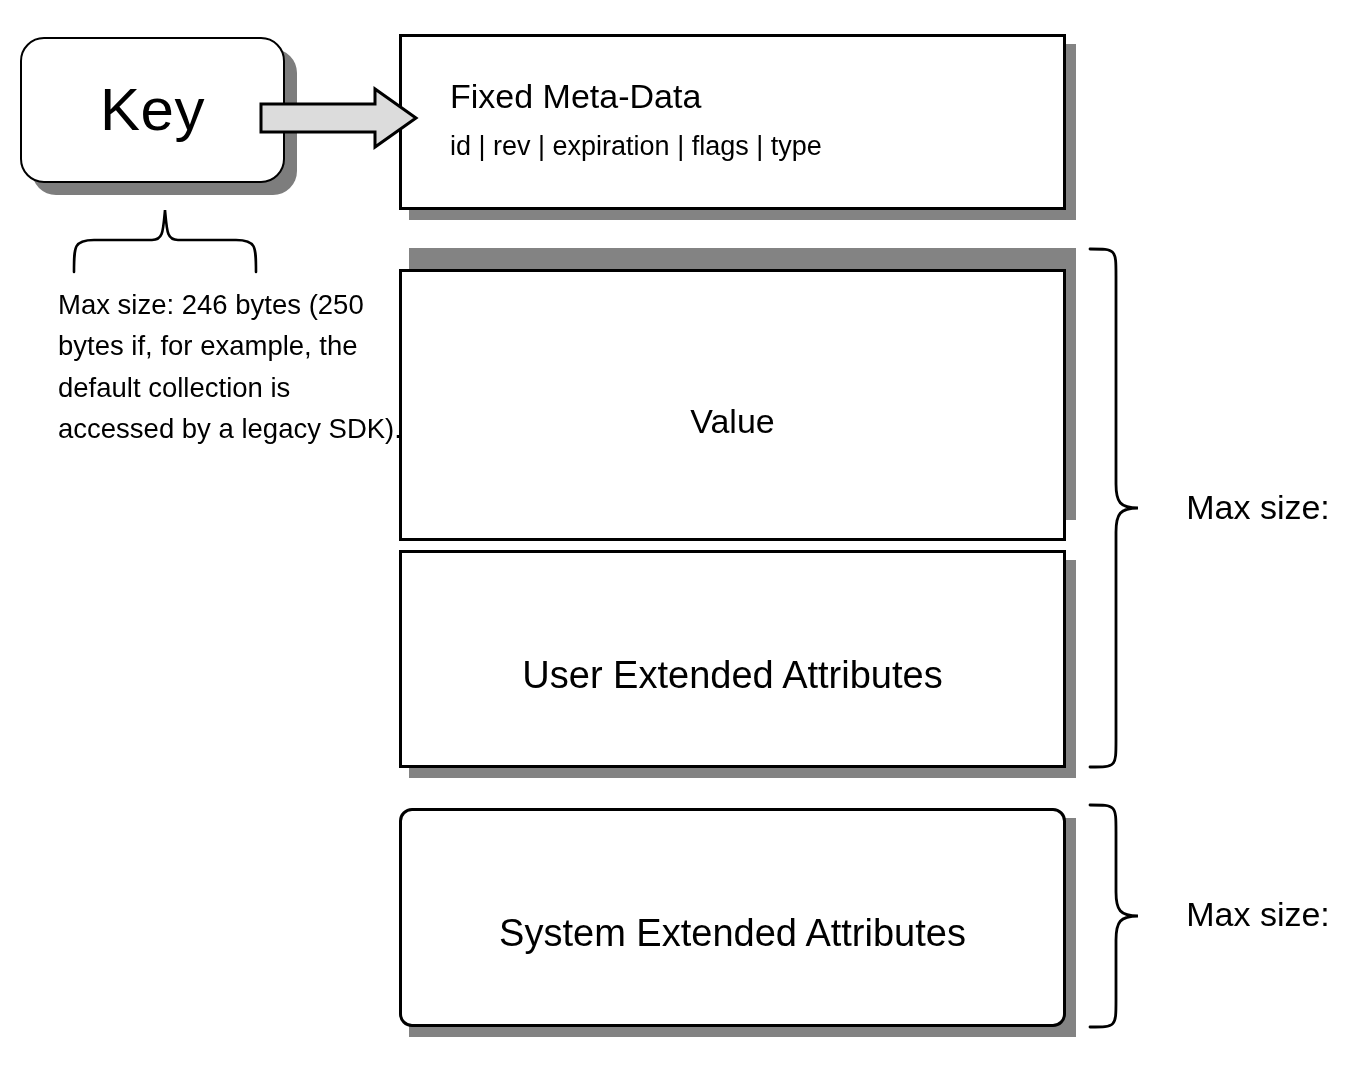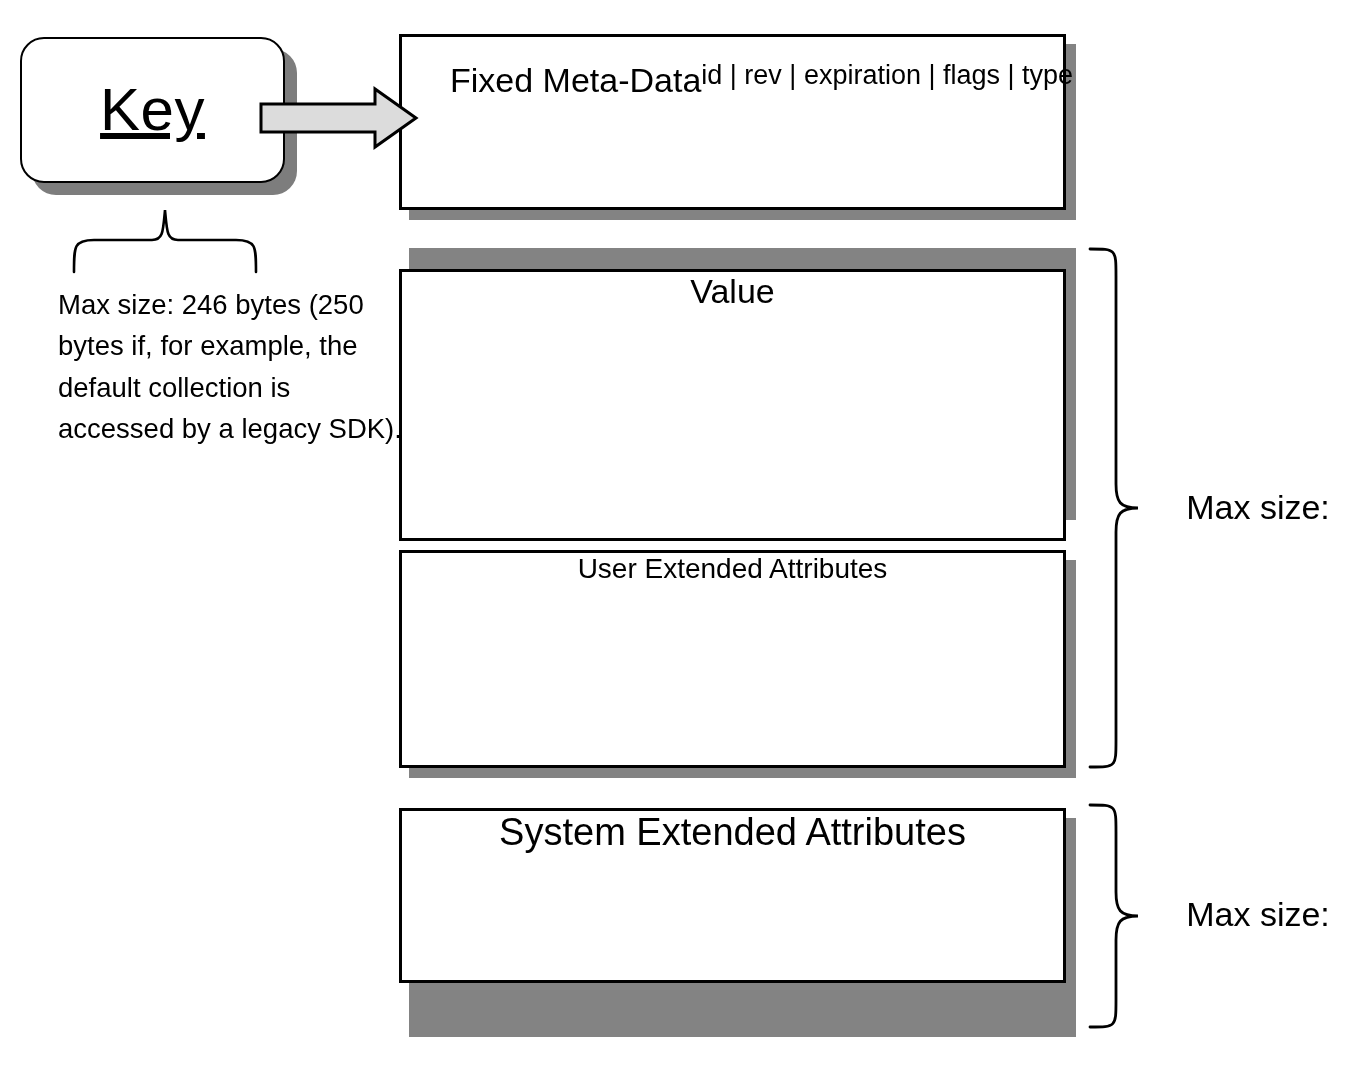--- a/index.html
+++ b/index.html
@@ -29,21 +29,20 @@
     width: 265px;
     height: 146px;
     box-sizing: border-box;
     border: 2.5px solid #000000;
     border-radius: 24px;
     background: #ffffff;
     display: flex;
     align-items: center;
     justify-content: center;
     z-index: 5;
-    text-decoration: underline;
   }
   #key-shadow {
     left: 32px;
     top: 49px;
     width: 265px;
     height: 146px;
     border-radius: 24px;
     background: #7d7d7d;
     z-index: 2;
   }
@@ -70,24 +69,25 @@
     background: #ffffff;
     z-index: 5;
   }
   .rect-shadow {
     background: #838383;
     z-index: 2;
   }
   .box-body {
     position: absolute;
     left: 0;
-    top: 0;
+    top: 16px;
     width: 100%;
     height: 100%;
     display: flex;
+    flex-direction: column;
     justify-content: center;
   }
 
   
   #meta-box { left: 399px; top: 34px; width: 667px; height: 176px; }
   #meta-shadow { left: 409px; top: 44px; width: 667px; height: 176px; }
   #meta-inner {
     padding-left: 48px;
     justify-content: flex-start;
     padding-top: 22px;
@@ -103,24 +103,24 @@
   }
 
   
   #value-box { left: 399px; top: 238px; width: 667px; height: 272px; margin-top: 31px; }
   #value-shadow { left: 409px; top: 248px; width: 667px; height: 272px; }
   #value-label { font-size: 34px; text-align: center; }
 
   
   #uea-box { left: 399px; top: 550px; width: 667px; height: 218px; }
   #uea-shadow { left: 409px; top: 560px; width: 667px; height: 218px; }
-  #uea-label { font-size: 28px; text-align: center; }
-
-  
-  #sea-box { left: 399px; top: 808px; width: 667px; height: 175px; }
+  #uea-label { font-size: 38px; text-align: center; }
+
+  
+  #sea-box { left: 399px; top: 808px; width: 667px; height: 219px; border-radius: 13px; }
   #sea-shadow { left: 409px; top: 818px; width: 667px; height: 219px; }
   #sea-label { font-size: 38px; text-align: center; }
 
   
   #key-brace { left: 60px; top: 204px; width: 210px; height: 70px; z-index: 4; }
   #big-brace { left: 1086px; top: 246px; width: 60px; height: 524px; z-index: 4; }
   #small-brace { left: 1086px; top: 802px; width: 60px; height: 228px; z-index: 4; }
 
   
   #key-note {

